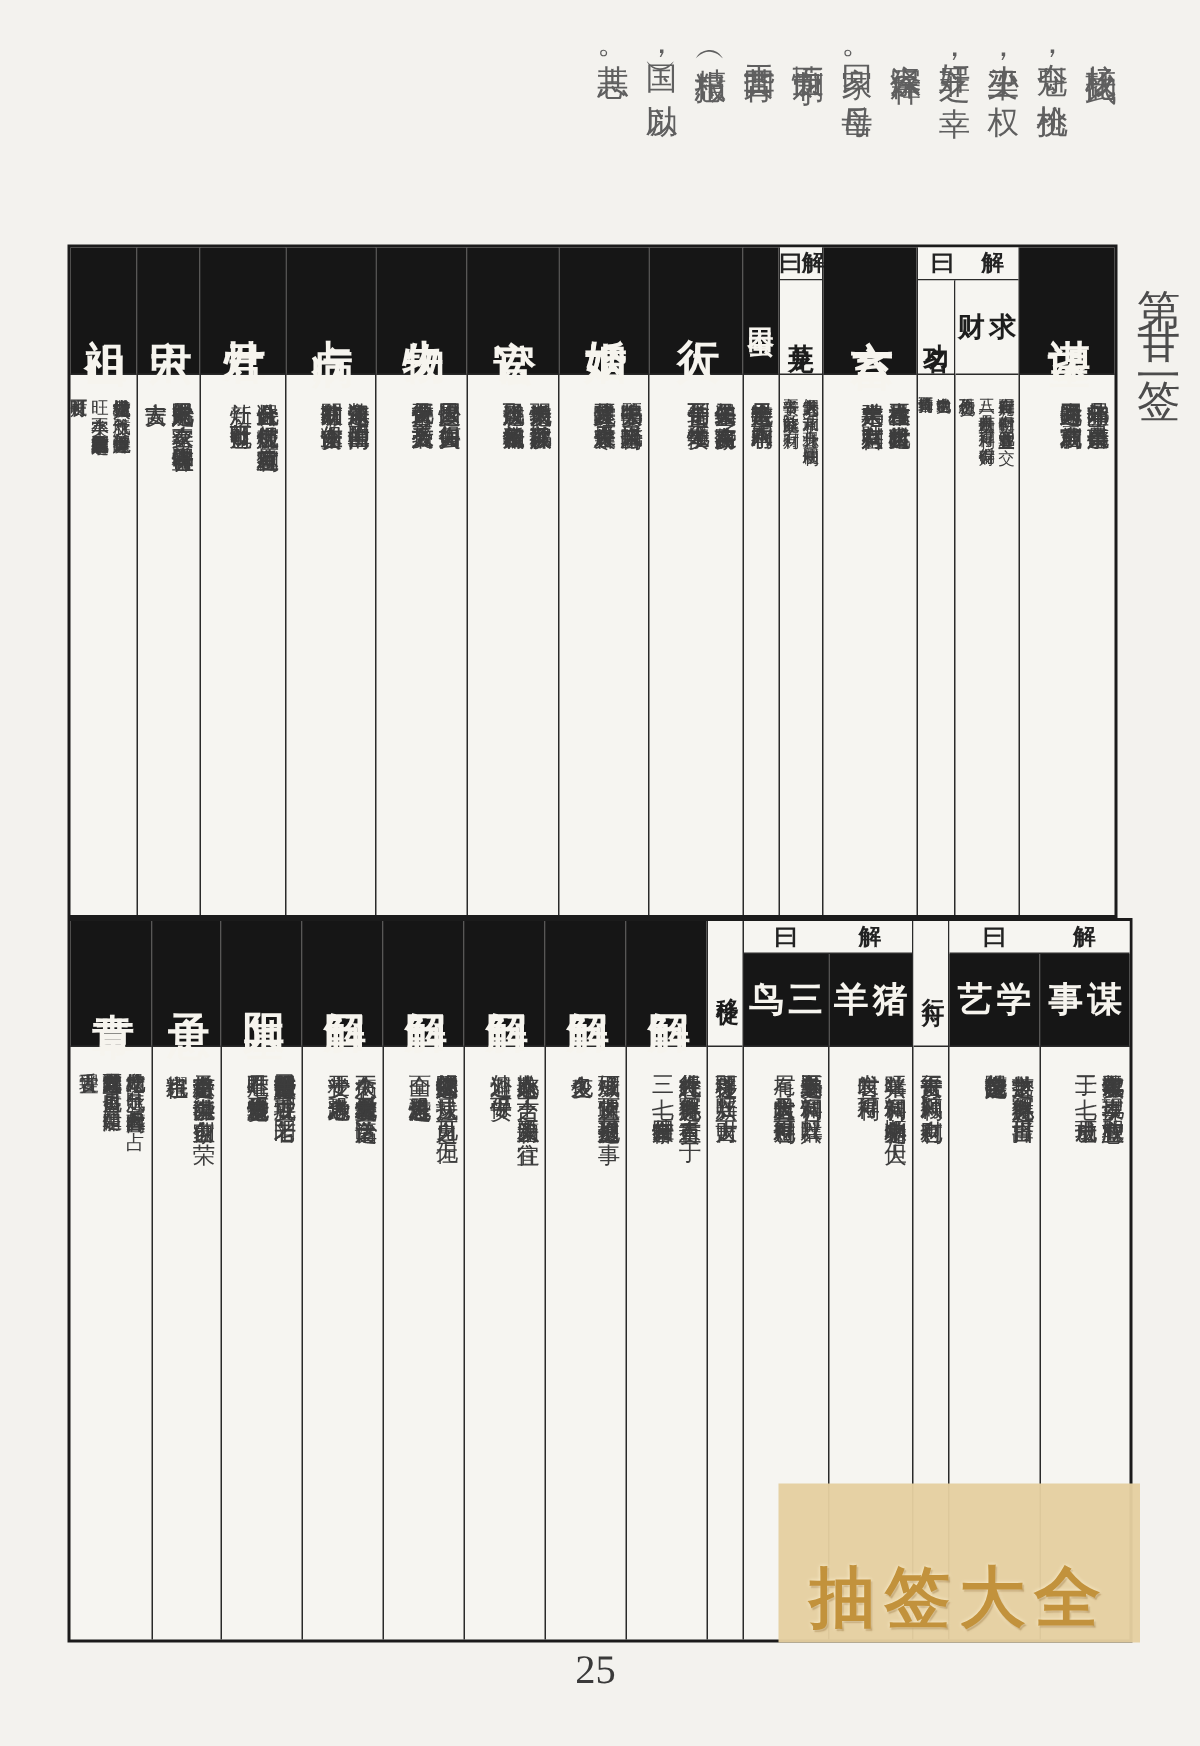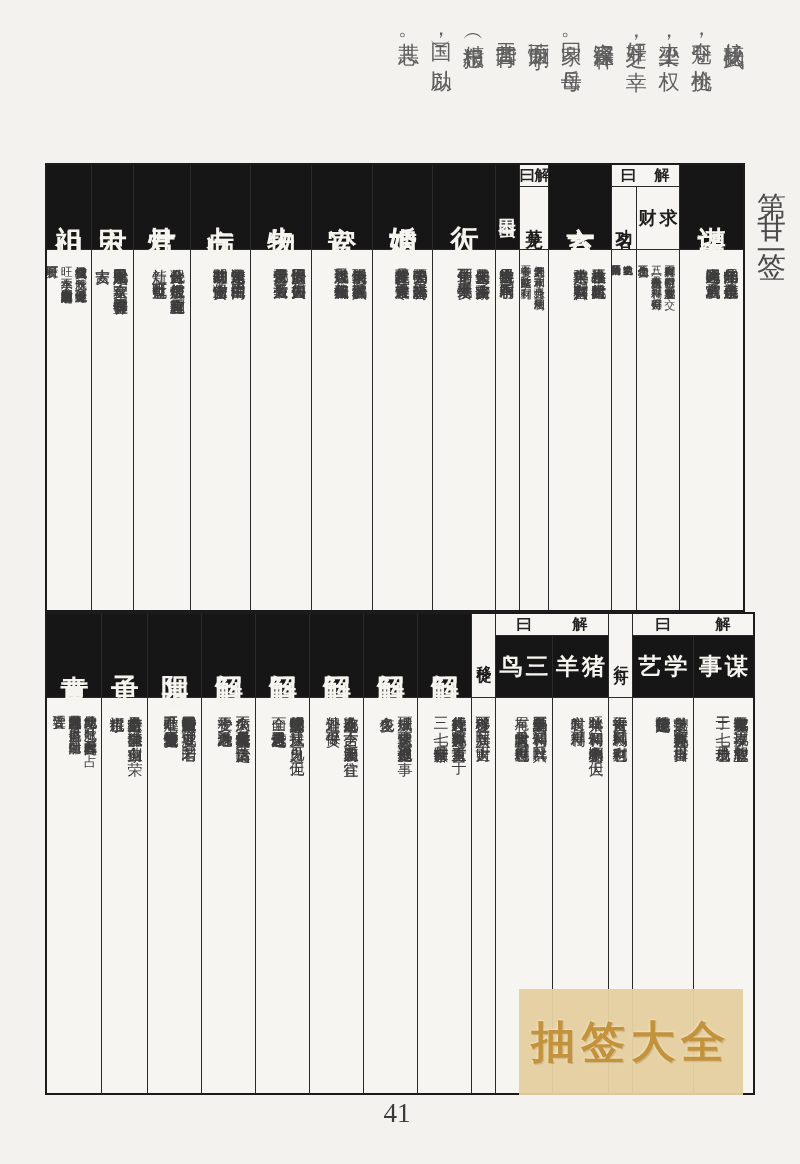--- a/index.html
+++ b/index.html
@@ -63,23 +63,23 @@
     line-height:1.2;letter-spacing:0;
     color:#3d3d3d;
   }
   
   .page-num{
     position:absolute;top:1098px;left:352px;width:90px;
     text-align:center;font-size:27px;color:#3a3a3a;
   }
   
   .watermark{
-    position:absolute;left:519px;top:989px;width:224px;height:106px;
+    position:absolute;left:519px;top:989px;width:241px;height:106px;
     background:rgba(229,207,160,0.96);
-    display:flex;align-items:center;justify-content:center;
+    display:flex;align-items:flex-end;justify-content:center;
   }
   .watermark .wm-text{
     font-size:44px;font-weight:bold;letter-spacing:6px;color:#c2923c;
     text-shadow:0 0 3px rgba(255,244,214,0.95), 1px 1px 1px rgba(140,100,40,0.55);
   }
 </style>
 </head>
 <body>
 
 <div class="story">校场比武
@@ -282,17 +282,17 @@
 宗耀祖也</div>
     </div>
     <div class="col" style="flex: 0 1 54px;">
       <div class="hdr black vert full" style="font-size: 28px;">青草</div>
       <div class="cbody" style="font-size: 13px;">此地横龙结穴　气脉足旺　但葬时宜占高三五尺　占
 过东面青龙畔就局葬之　可财丁昌盛也　但防是非口
 舌宜理妥</div>
     </div>
   </div>
 
-<div class="page-num">41</div>
+<div class="page-num">25</div>
 
 <div class="watermark">
   <span class="wm-text">抽签大全</span>
 </div>
 
 </body></html>

